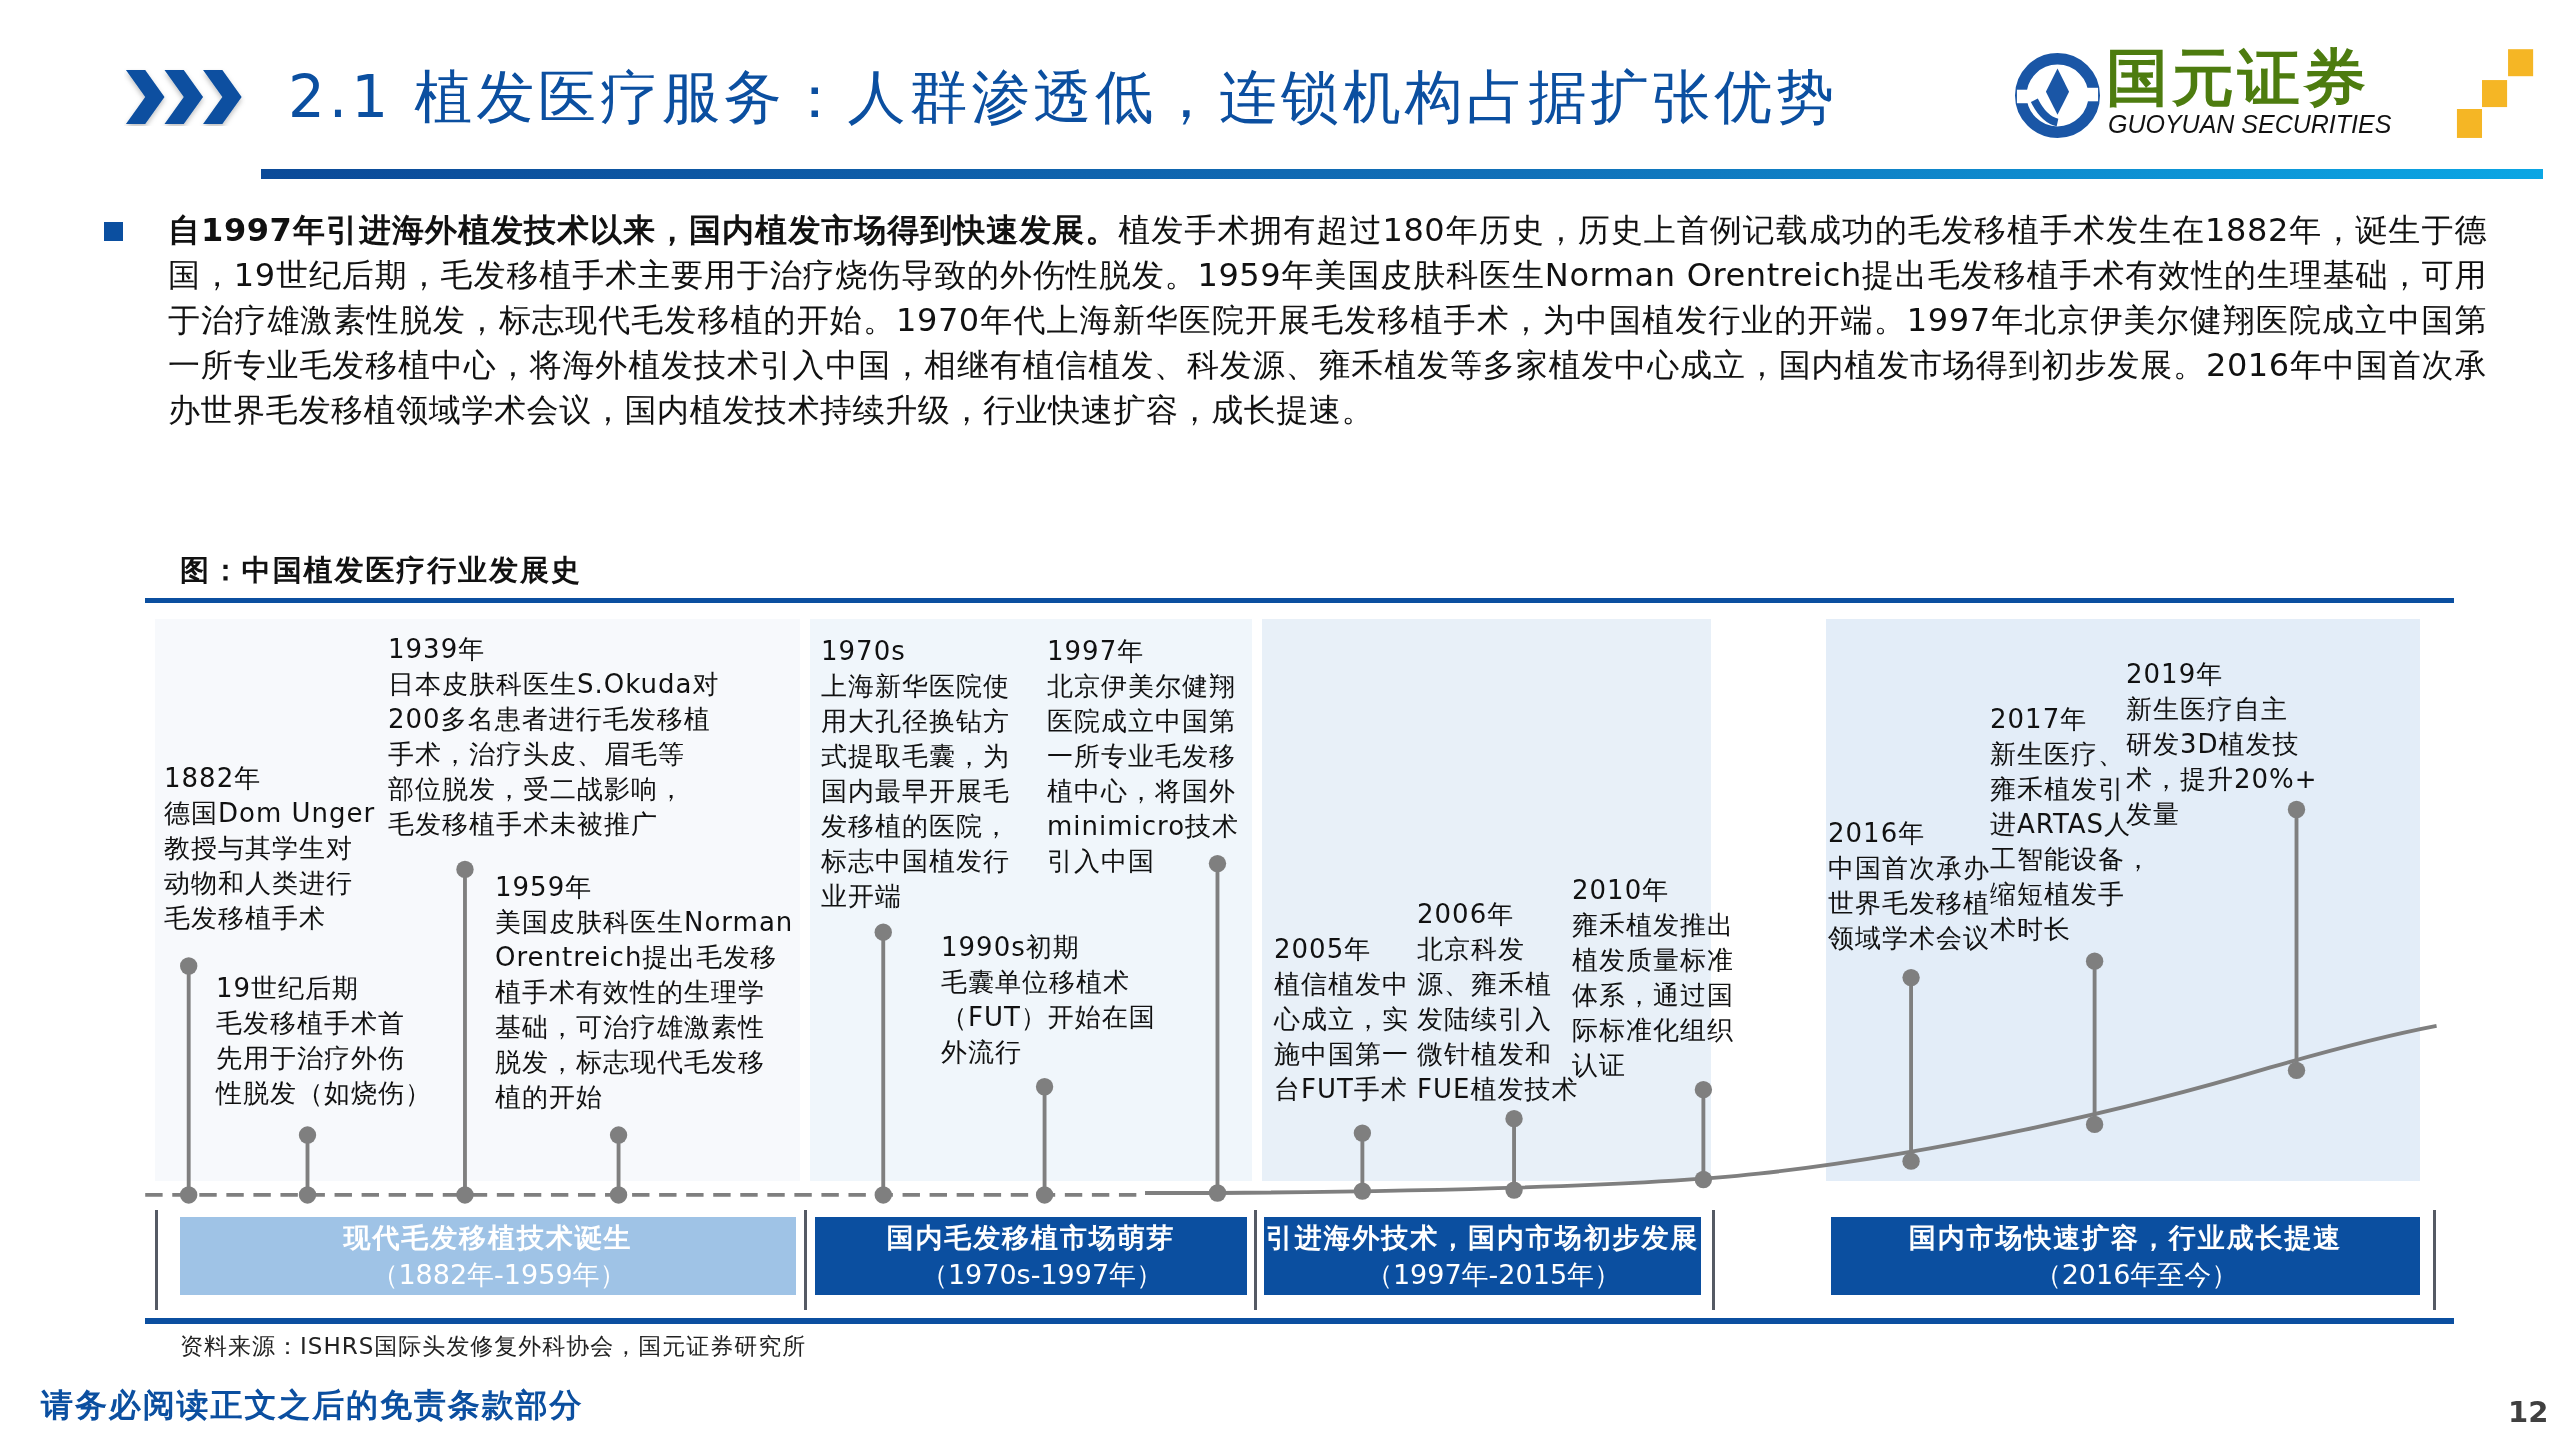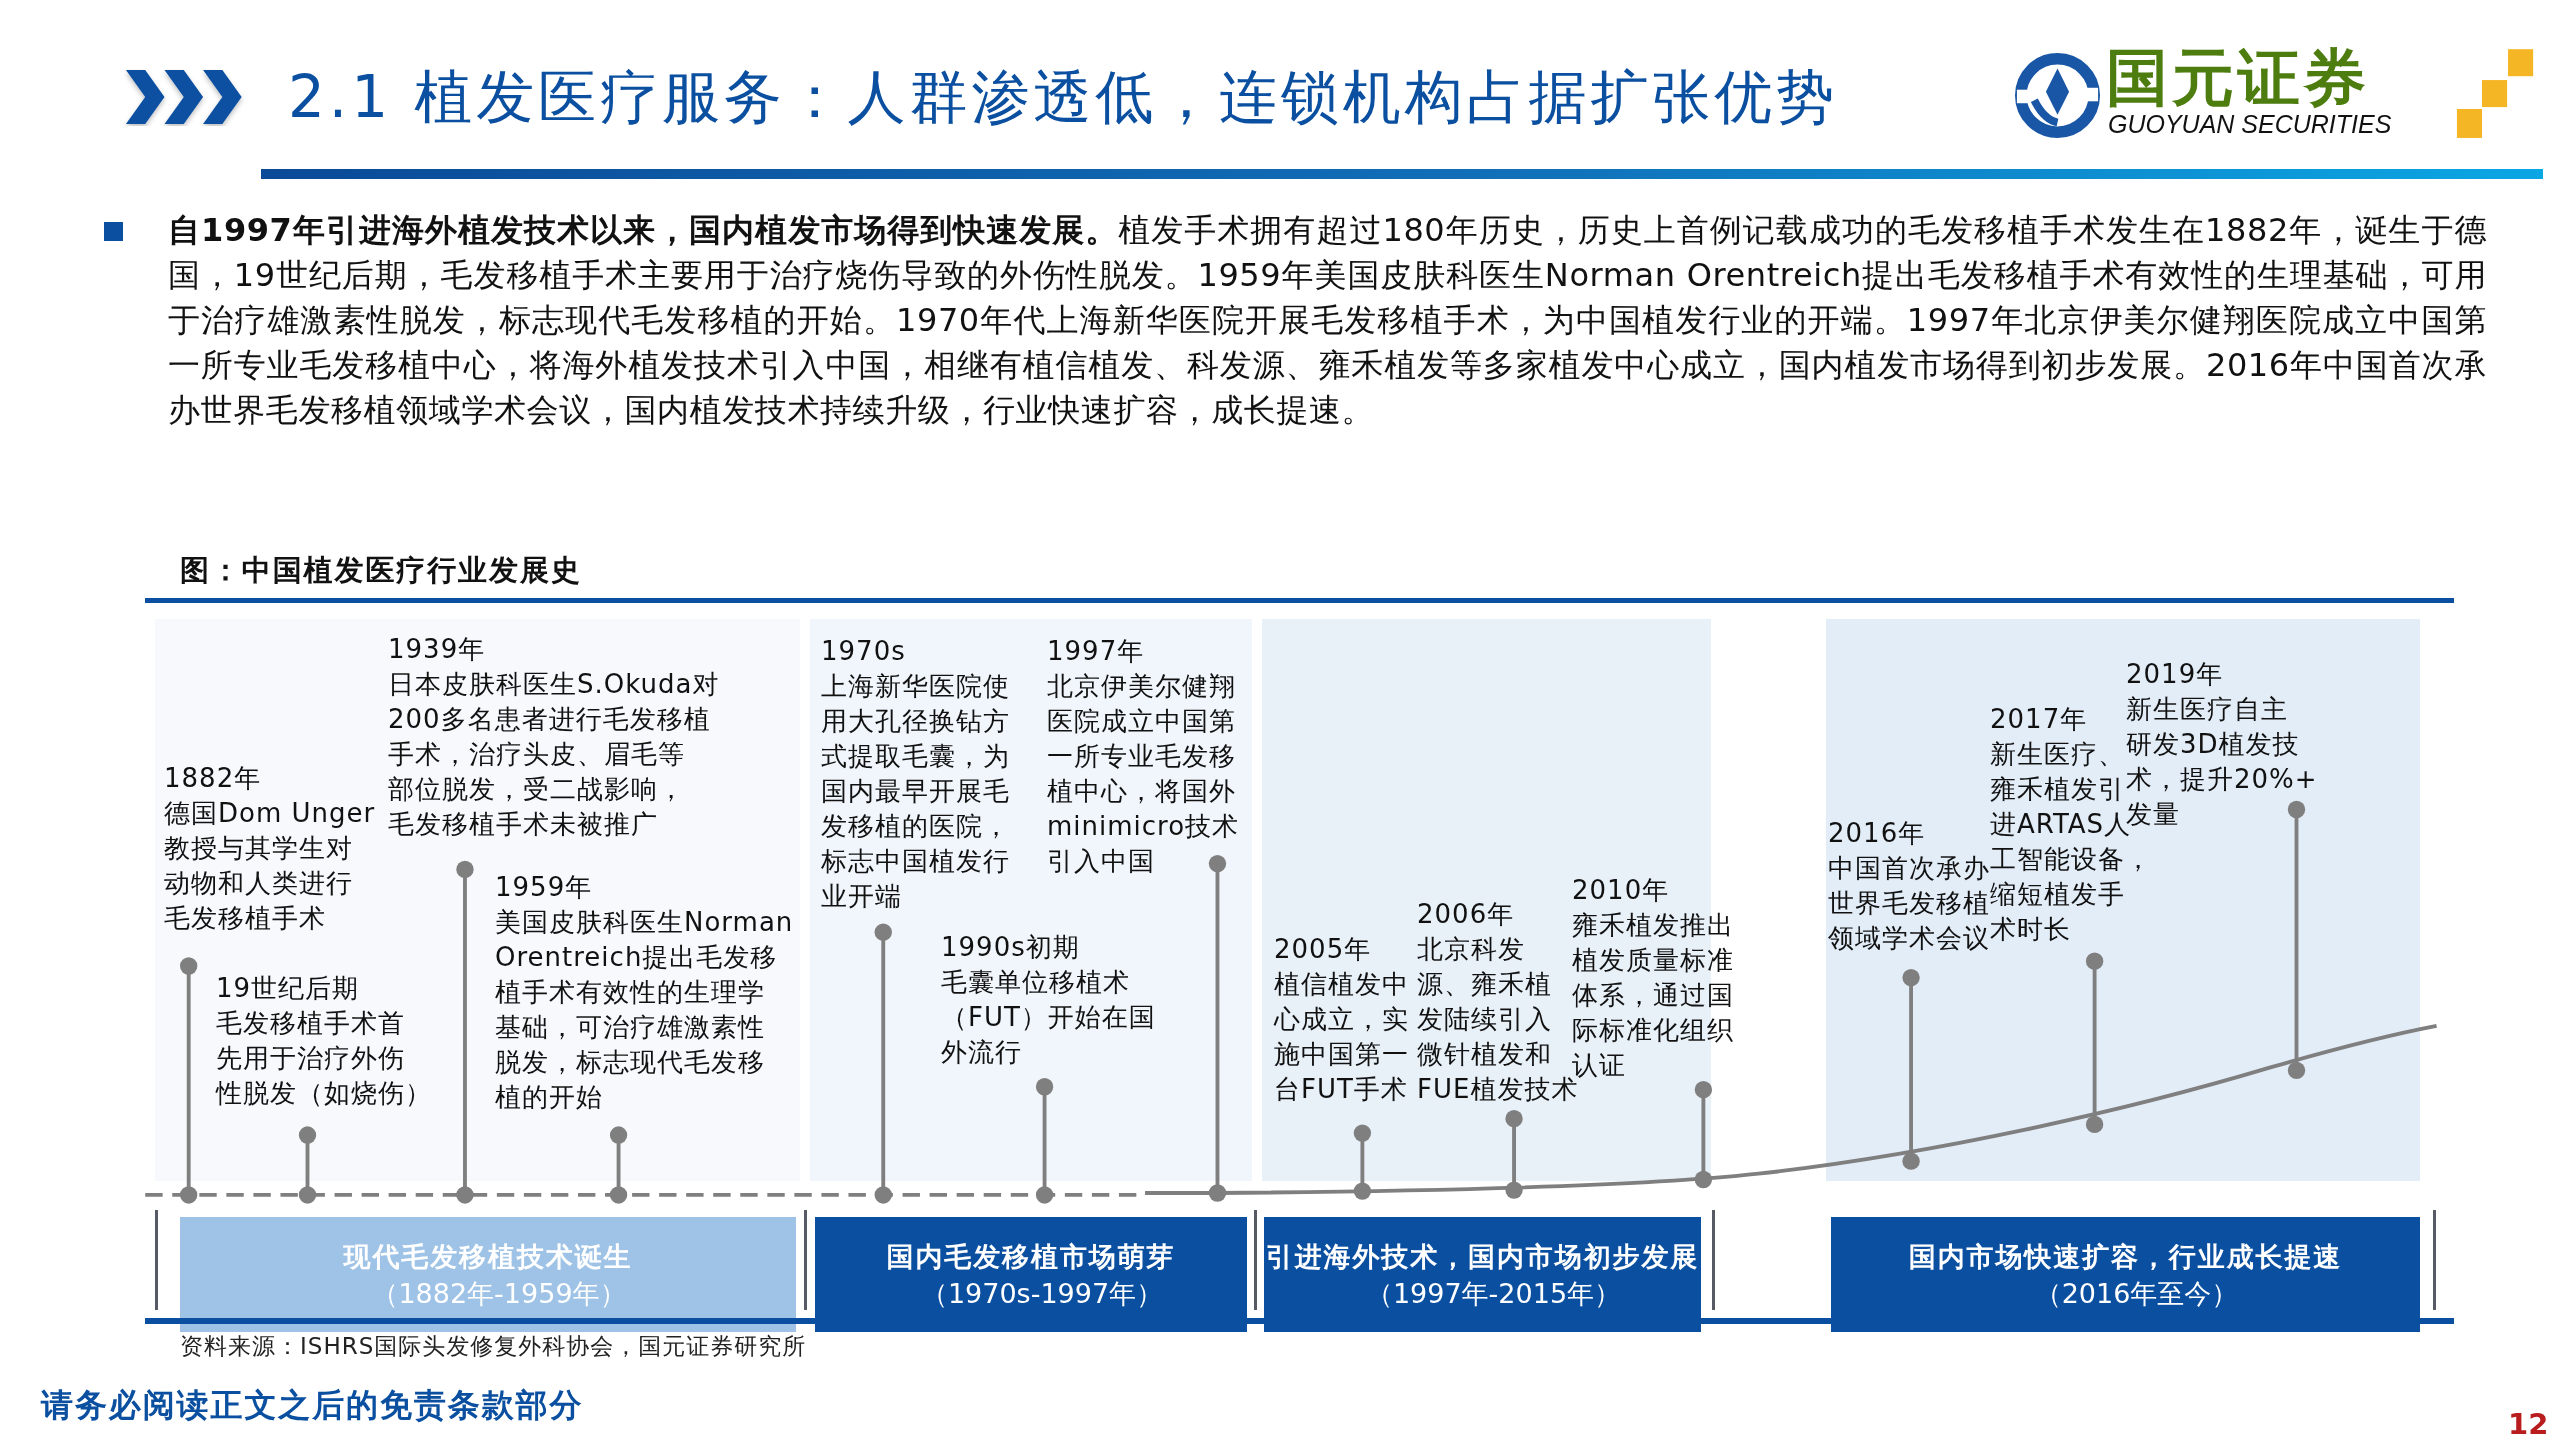--- a/index.html
+++ b/index.html
@@ -32,35 +32,35 @@
   .p2 { left:810px; top:619px; width:442px; height:562px; background:#f0f6fb; }
   .p3 { left:1262px; top:619px; width:449px; height:562px; background:#e8f0f8; }
   .p4 { left:1826px; top:619px; width:594px; height:562px; background:#e3edf8; }
 
   .event { position:absolute; font-size:26px; line-height:35px; color:#111; letter-spacing:2.9px; white-space:nowrap; }
   .event .yr { display:block; letter-spacing:1px; }
 
   .timeline-svg { left:0; top:0; width:2576px; height:1449px; pointer-events:none; }
 
   
-  .period { position:absolute; top:1217px; height:115px; color:#ffffff; text-align:center; font-weight:bold;
+  .period { position:absolute; top:1217px; height:78px; color:#ffffff; text-align:center; font-weight:bold;
             font-size:27px; line-height:37px; display:flex; flex-direction:column; justify-content:center; letter-spacing:1.9px; }
   .period .range { font-weight:normal; letter-spacing:0px;padding-left:22px; }
   .pr1 { left:180px; width:616px; background:#9fc3e6; }
   .pr2 { left:815px; width:432px; background:#0b4fa0; }
   .pr3 { left:1264px; width:437px; background:#0b4fa0; }
   .pr4 { left:1831px; width:589px; background:#0b4fa0; }
   .divider { position:absolute; top:1210px; width:2.9px; height:100px; background:#555a64; }
 
   .bottom-rule { left:145px; top:1318px; width:2309px; height:5.8px; background:#0b4fa0; }
   .source { left:180px; top:1331px; font-size:23px; line-height:31px; color:#222; white-space:nowrap; letter-spacing:1px; }
 
   
   .disclaimer { left:41px; top:1384px; font-size:32px; line-height:43px; font-weight:bold; color:#0b4fa0; letter-spacing:1.9px; white-space:nowrap; }
-  .page-num { left:2508px; top:1391px; font-size:29px; line-height:43px; font-weight:bold; color:#b91c1c; white-space:nowrap;margin-top:12px; }
+  .page-num { left:2508px; top:1391px; font-size:29px; line-height:43px; font-weight:bold; color:#404040; white-space:nowrap; }
 </style>
 </head>
 <body>
 
 <svg class="abs chevrons" viewBox="0 0 140 60">
   <defs>
     <filter id="sh" x="-20%" y="-20%" width="140%" height="140%">
         <feDropShadow dx="0" dy="3" stdDeviation="3" flood-color="#000" flood-opacity="0.25"></feDropShadow>
       </filter>
   </defs>

